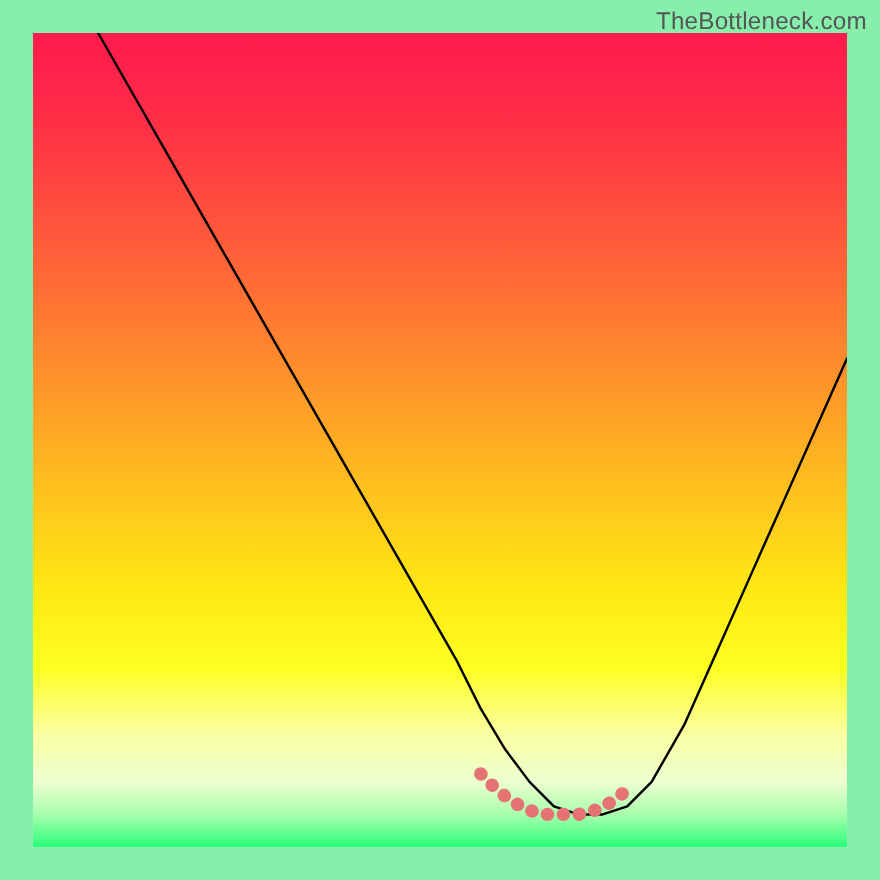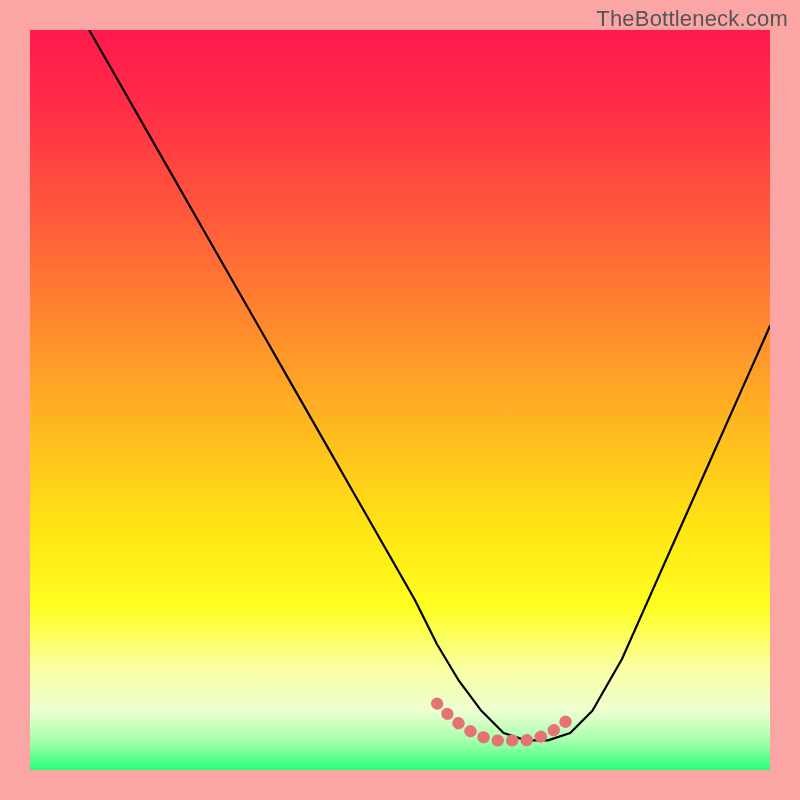--- a/index.html
+++ b/index.html
@@ -10,21 +10,21 @@
     background: #000;
     overflow: hidden;
     font-family: Arial, Helvetica, sans-serif;
   }
   .frame {
     position: absolute;
     top: 0;
     left: 0;
     width: 800px;
     height: 800px;
-    background: #fca5a5;
+    background: #86efac;
   }
   .plot-area {
     position: absolute;
     top: 30px;
     left: 30px;
     width: 740px;
     height: 740px;
     overflow: hidden;
   }
   .gradient-layer {

